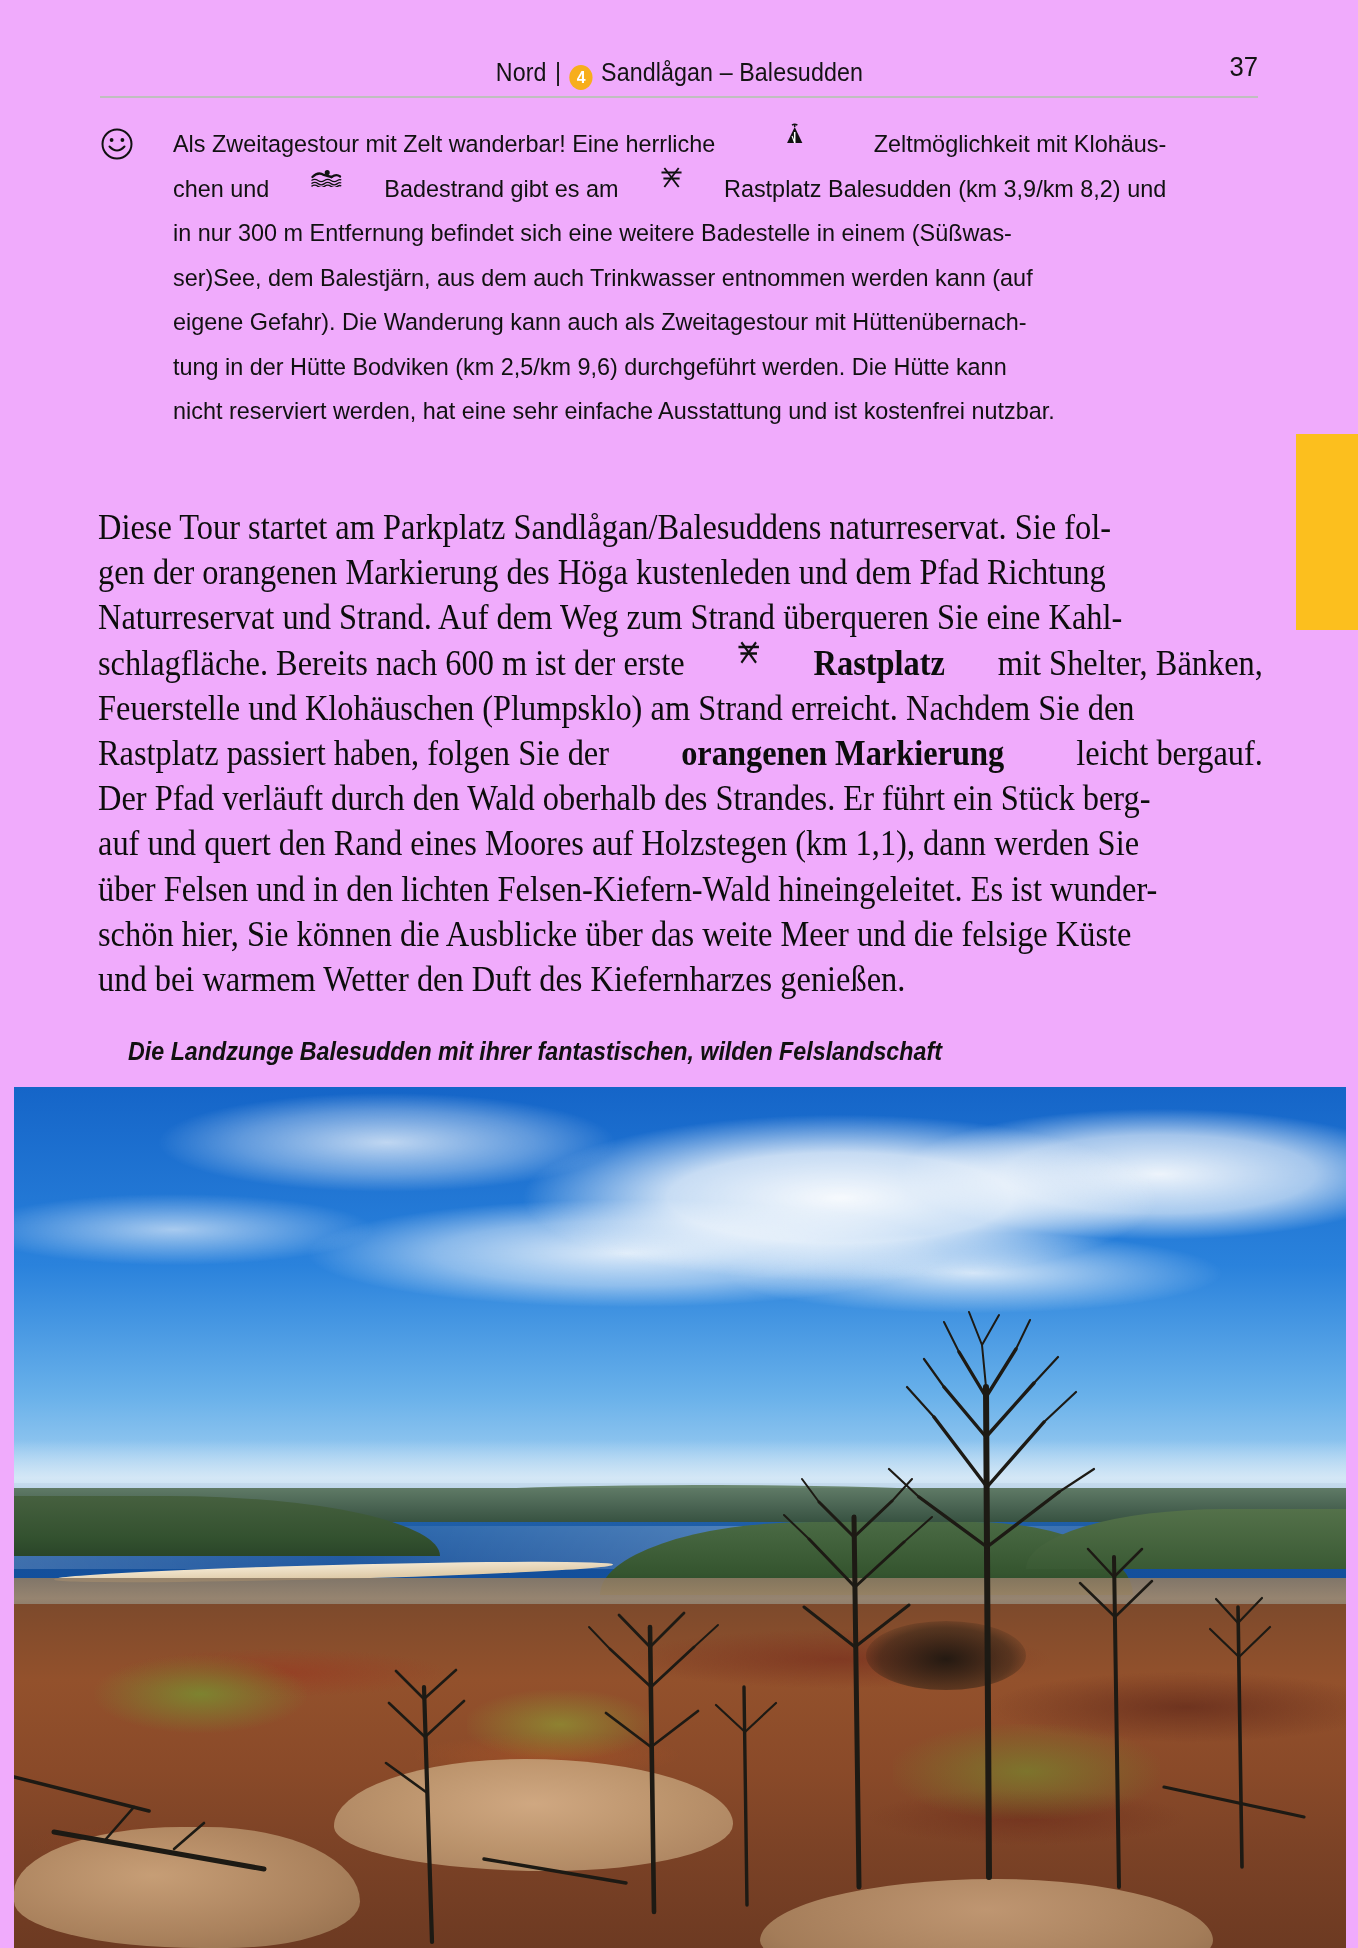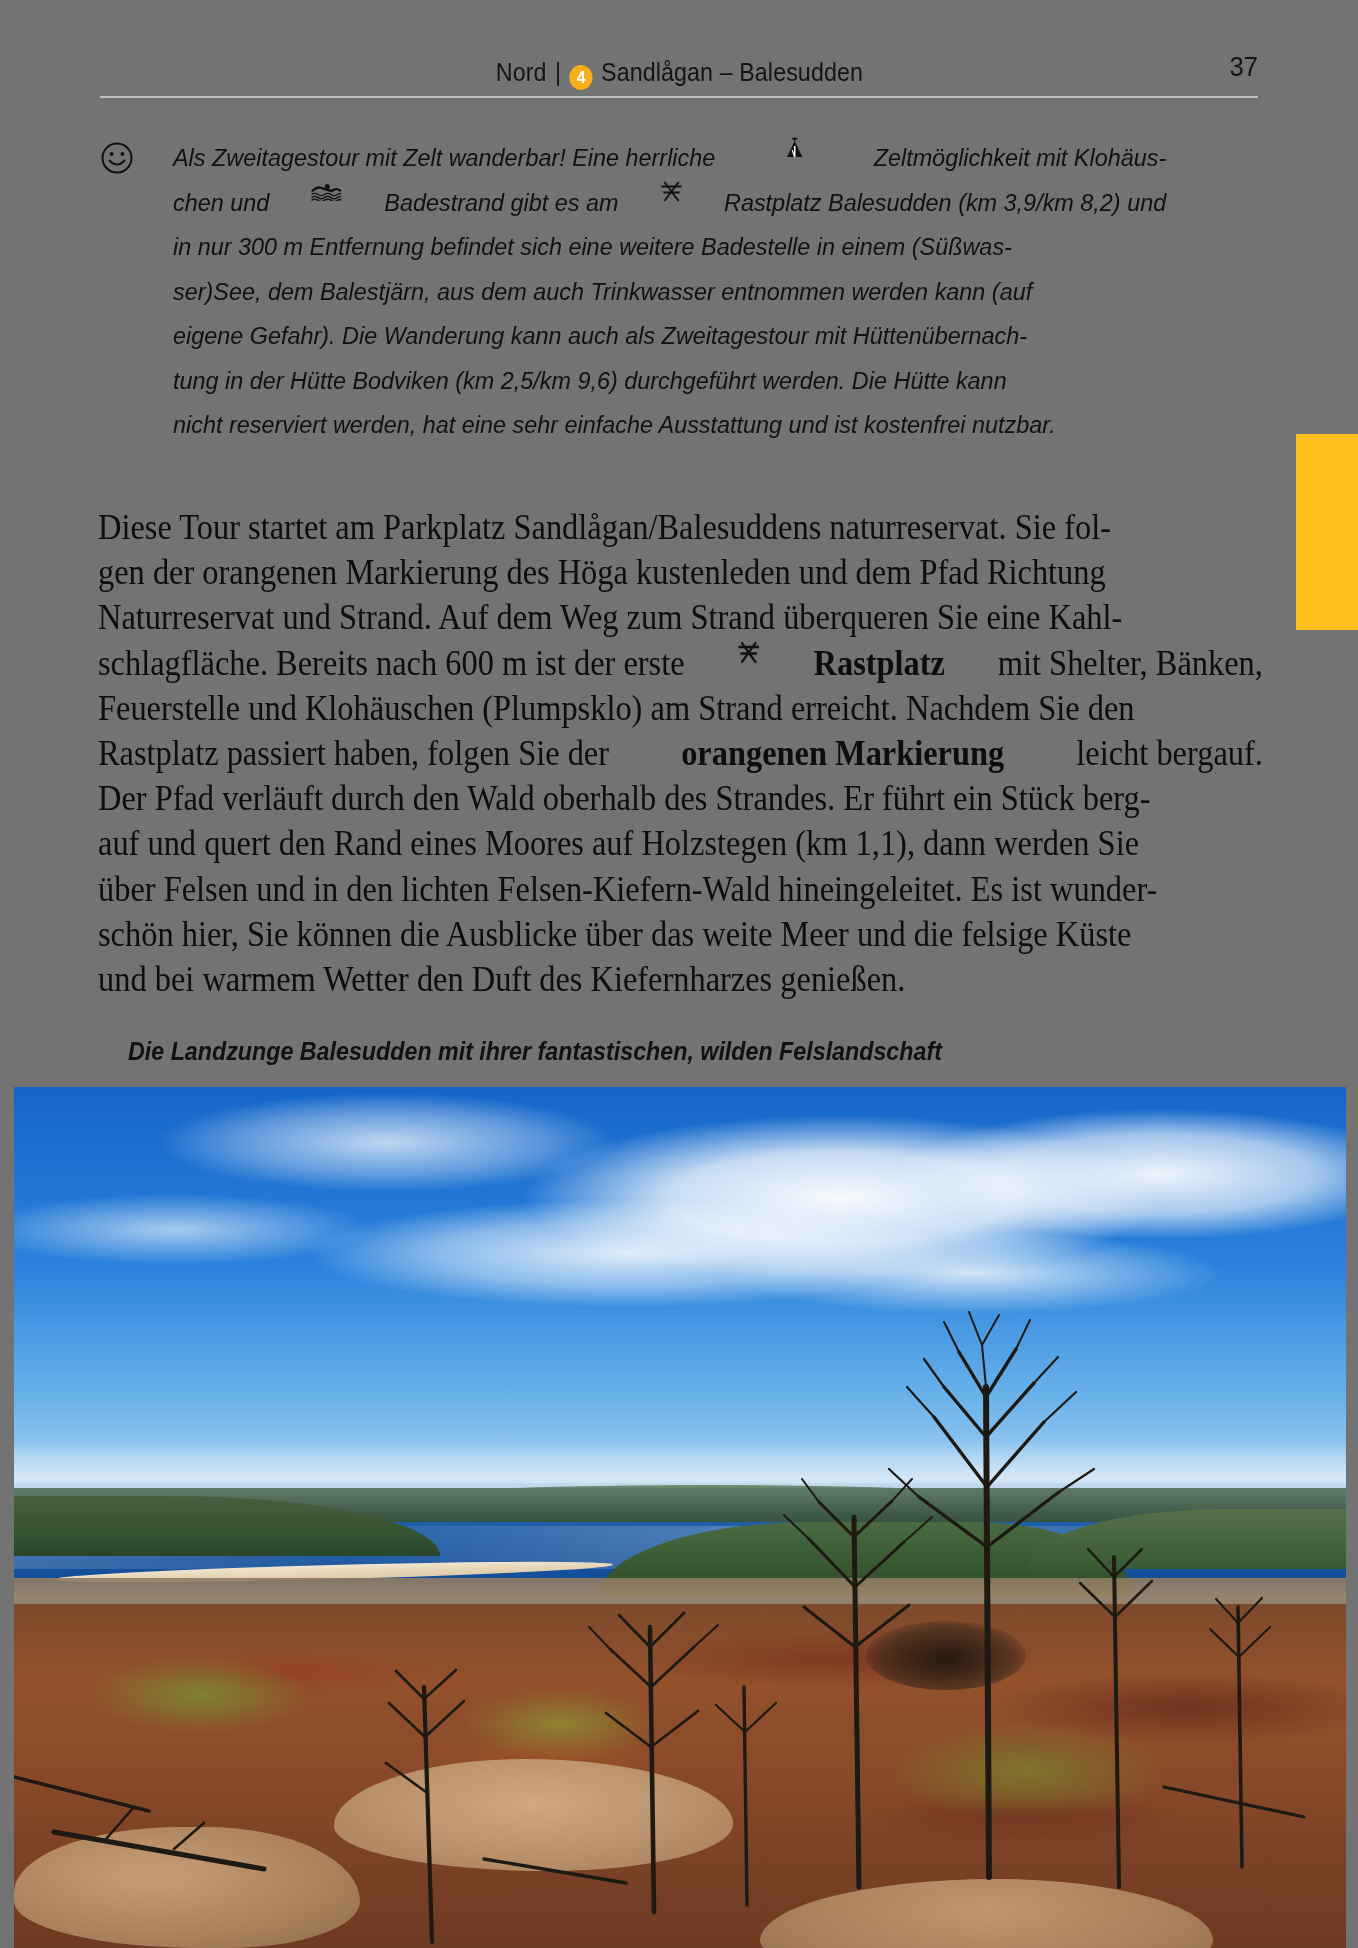--- a/index.html
+++ b/index.html
@@ -4,21 +4,21 @@
 <style>
   html, body {
     margin: 0;
     padding: 0;
     background: #ffffff;
   }
   .page {
     position: relative;
     width: 1358px;
     height: 1948px;
-    background: #737373;
+    background: #f0abfc;
     overflow: hidden;
     font-family: "Liberation Serif", serif;
   }
 
   
   .header {
     position: absolute;
     left: 100px;
     top: 52px;
     width: 1158px;
@@ -70,23 +70,22 @@
     font-size: 27px;
     color: #141414;
     transform: scaleX(.95);
     transform-origin: right center;
   }
 
   
   .intro {
     position: absolute;
     left: 100px;
-    top: 136px;
+    top: 122px;
     width: 1160px;
-    font-style: italic;
   }
   .smiley {
     position: absolute;
     left: 0;
     top: 5px;
     width: 34px;
     height: 34px;
   }
   .intro-text {
     margin-left: 73px;

